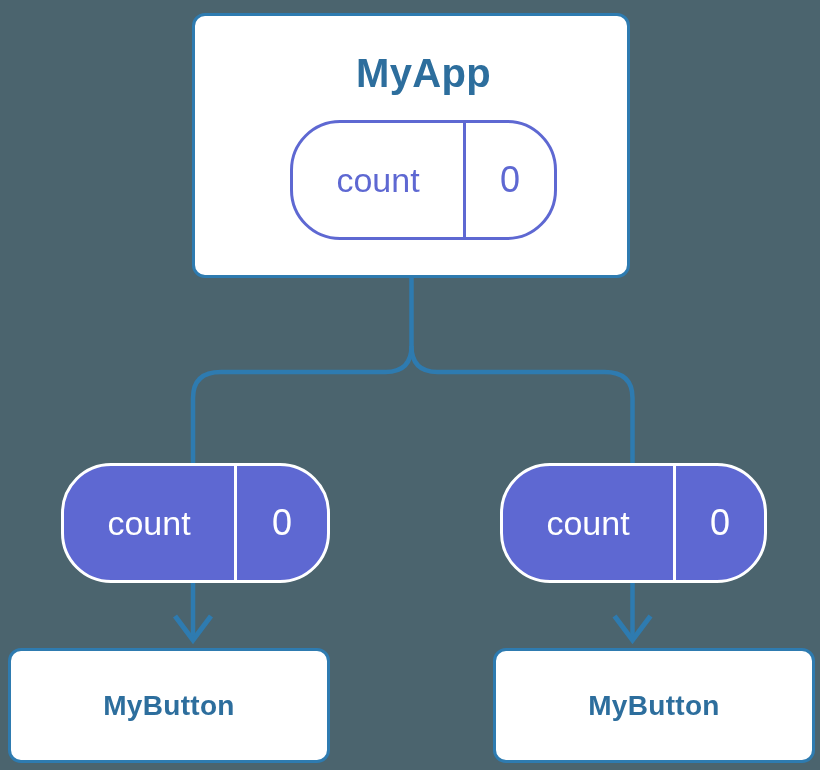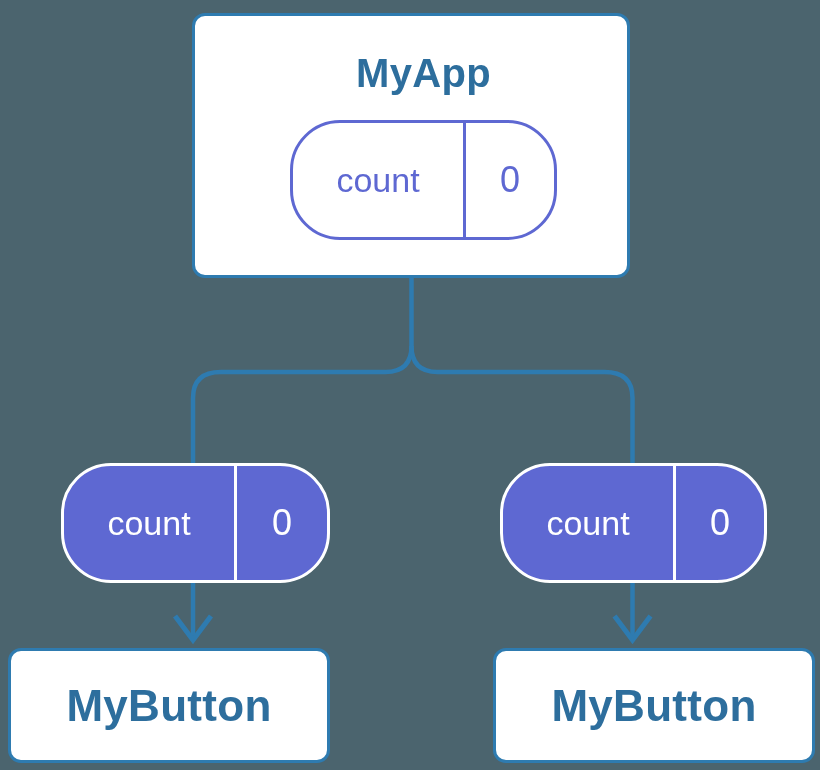--- a/index.html
+++ b/index.html
@@ -48,21 +48,21 @@
     gap: 24px;
     padding-left: 25px;
   }
   .card-title {
     color: #2d6e9d;
     font-weight: 600;
     letter-spacing: 0.3px;
   }
   .card-top .card-title { font-size: 40px; }
   .card-bottom { height: 115px; }
-  .card-bottom .card-title { font-size: 44px; }
+  .card-bottom .card-title { font-size: 28px; }
   .card-bottom-left  { left: 8px;   top: 648px; width: 322px; }
   .card-bottom-right { left: 493px; top: 648px; width: 322px; }
 
   .pill {
     box-sizing: border-box;
     height: 120px;
     border-radius: 50px;
     display: flex;
     align-items: stretch;
     overflow: hidden;

